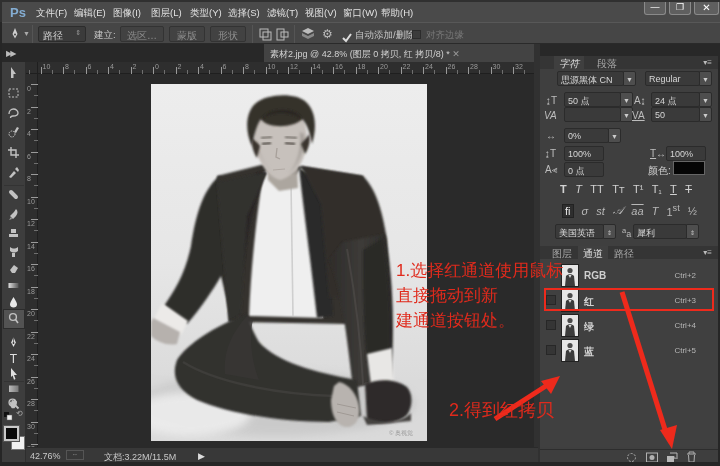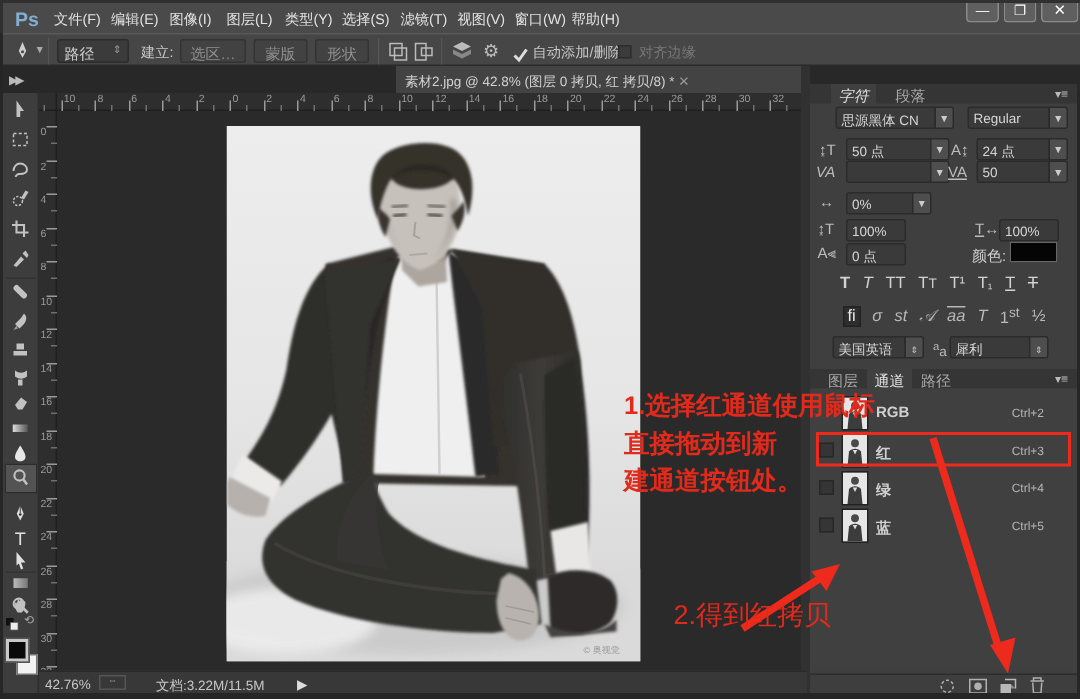--- a/index.html
+++ b/index.html
@@ -575,14 +575,14 @@
 </div>
 <div class="abs" style="left:0px;top:462px;width:720px;height:4px;background:#262626;"></div>
 
 <div class="abs" style="left:544px;top:288px;width:170px;height:23px;border:2px solid #ee2a1c;"></div>
 <svg class="abs" style="left:0;top:0;pointer-events:none" width="720" height="466" viewBox="0 0 720 466">
  <path d="M495 419 L549 384" stroke="#ee2a1c" stroke-width="5" fill="none"></path>
  <path d="M560 376 L541 381 L551 394 Z" fill="#ee2a1c"></path>
  <path d="M622 292 L667 436" stroke="#ee2a1c" stroke-width="5" fill="none"></path>
  <path d="M672 449 L660 430 L677 425 Z" fill="#ee2a1c"></path>
 </svg>
-<div class="abs red" style="left:416px;top:258px;font-size:17px;line-height:25px;white-space:nowrap;font-weight:bold;">1.选择红通道使用鼠标<br>直接拖动到新<br>建通道按钮处。</div>
+<div class="abs red" style="left:396px;top:258px;font-size:17px;line-height:25px;white-space:nowrap;">1.选择红通道使用鼠标<br>直接拖动到新<br>建通道按钮处。</div>
 <div class="abs red" style="left:449px;top:398px;font-size:18px;">2.得到红拷贝</div>
 </div>
 </body></html>

